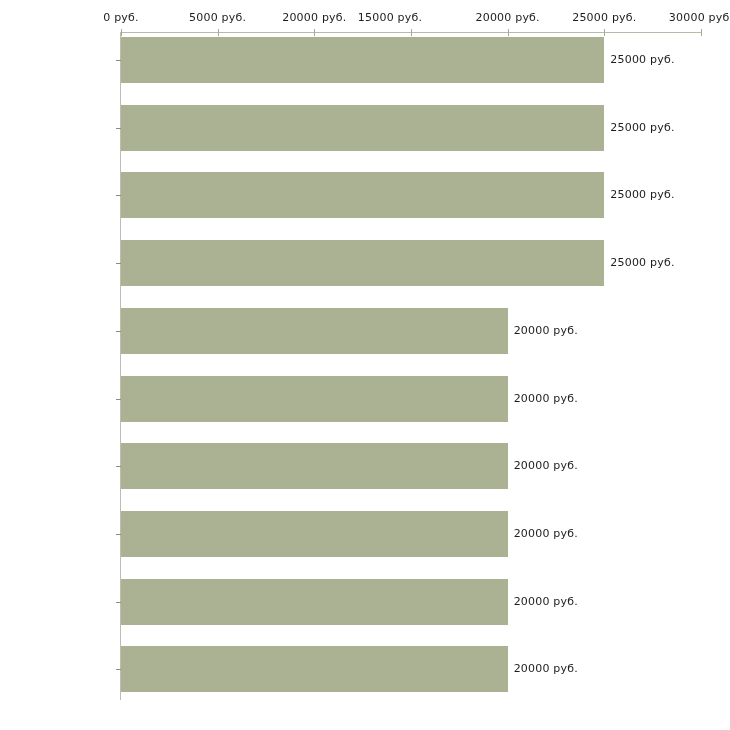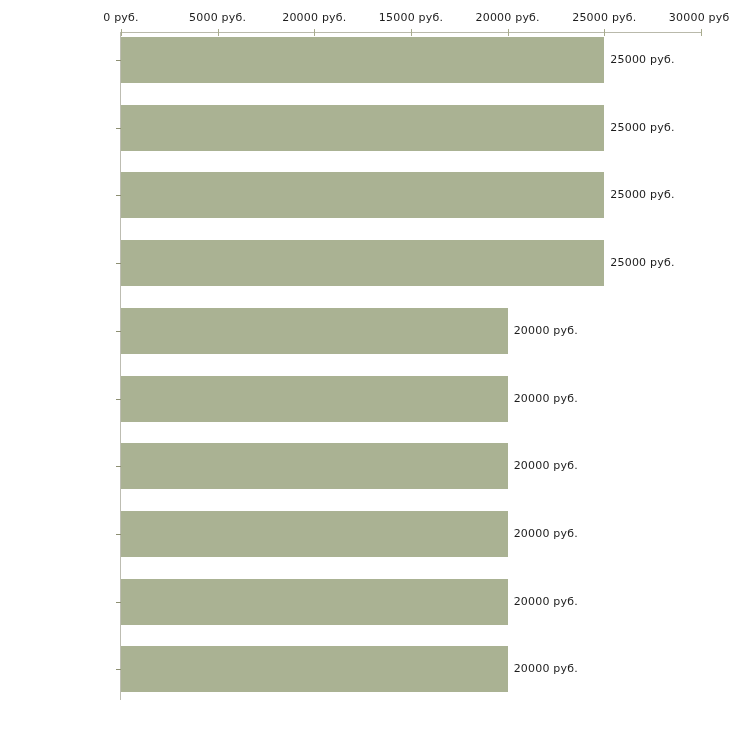--- a/index.html
+++ b/index.html
@@ -88,21 +88,21 @@
   <div class="v-axis-line"></div>
 
   <div id="ticks">
       <div class="tick" style="left: 121px;"></div>
       <div class="tick-label" style="left: 121px;">0 руб.</div>
       <div class="tick" style="left: 217.667px;"></div>
       <div class="tick-label" style="left: 217.667px; text-align: right;">5000 руб.</div>
       <div class="tick" style="left: 314.333px;"></div>
       <div class="tick-label" style="left: 314.333px;">20000 руб.</div>
       <div class="tick" style="left: 411px;"></div>
-      <div class="tick-label" style="left: 411px;">15000 руб.</div>
+      <div class="tick-label" style="left: 390px;">15000 руб.</div>
       <div class="tick" style="left: 507.667px;"></div>
       <div class="tick-label" style="left: 507.667px;">20000 руб.</div>
       <div class="tick" style="left: 604.333px;"></div>
       <div class="tick-label" style="left: 604.333px;">25000 руб.</div>
       <div class="tick" style="left: 701px;"></div>
       <div class="tick-label" style="left: 701px;">30000 руб.</div>
     </div>
   <div id="categories">
       <div class="cat-tick" style="top: 60px;"></div>
       <div class="cat-tick" style="top: 127.7px;"></div>

